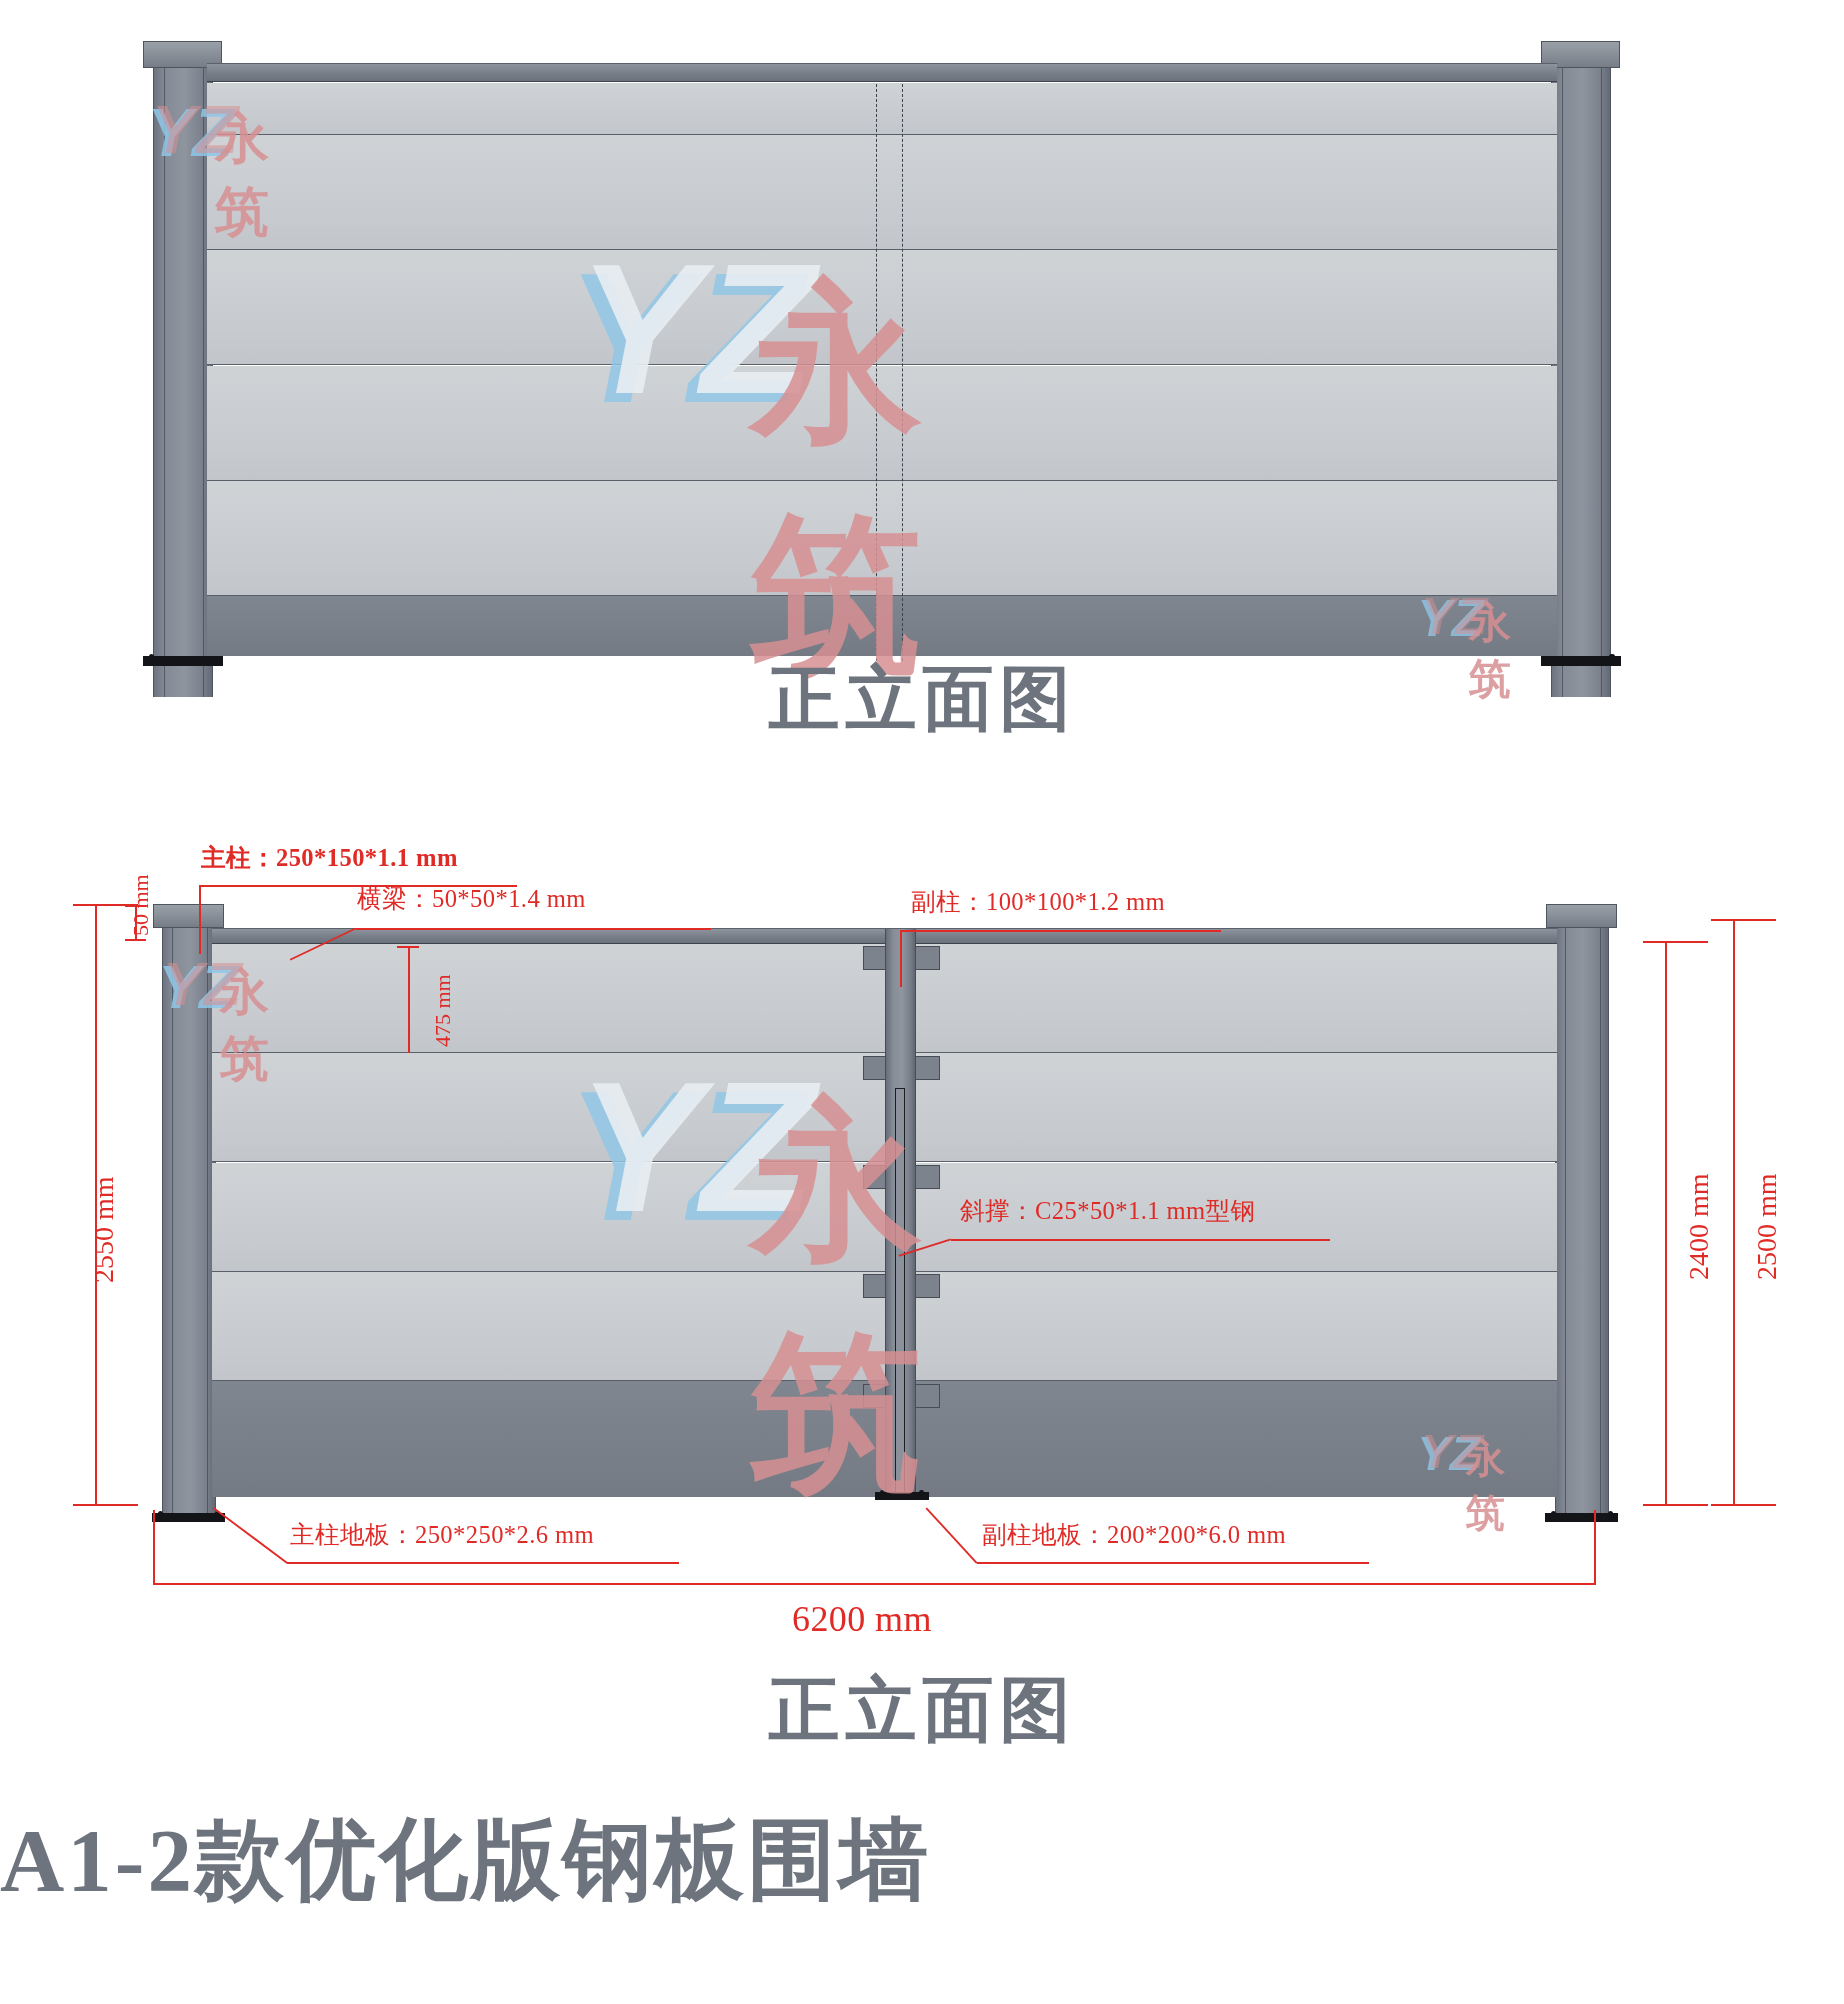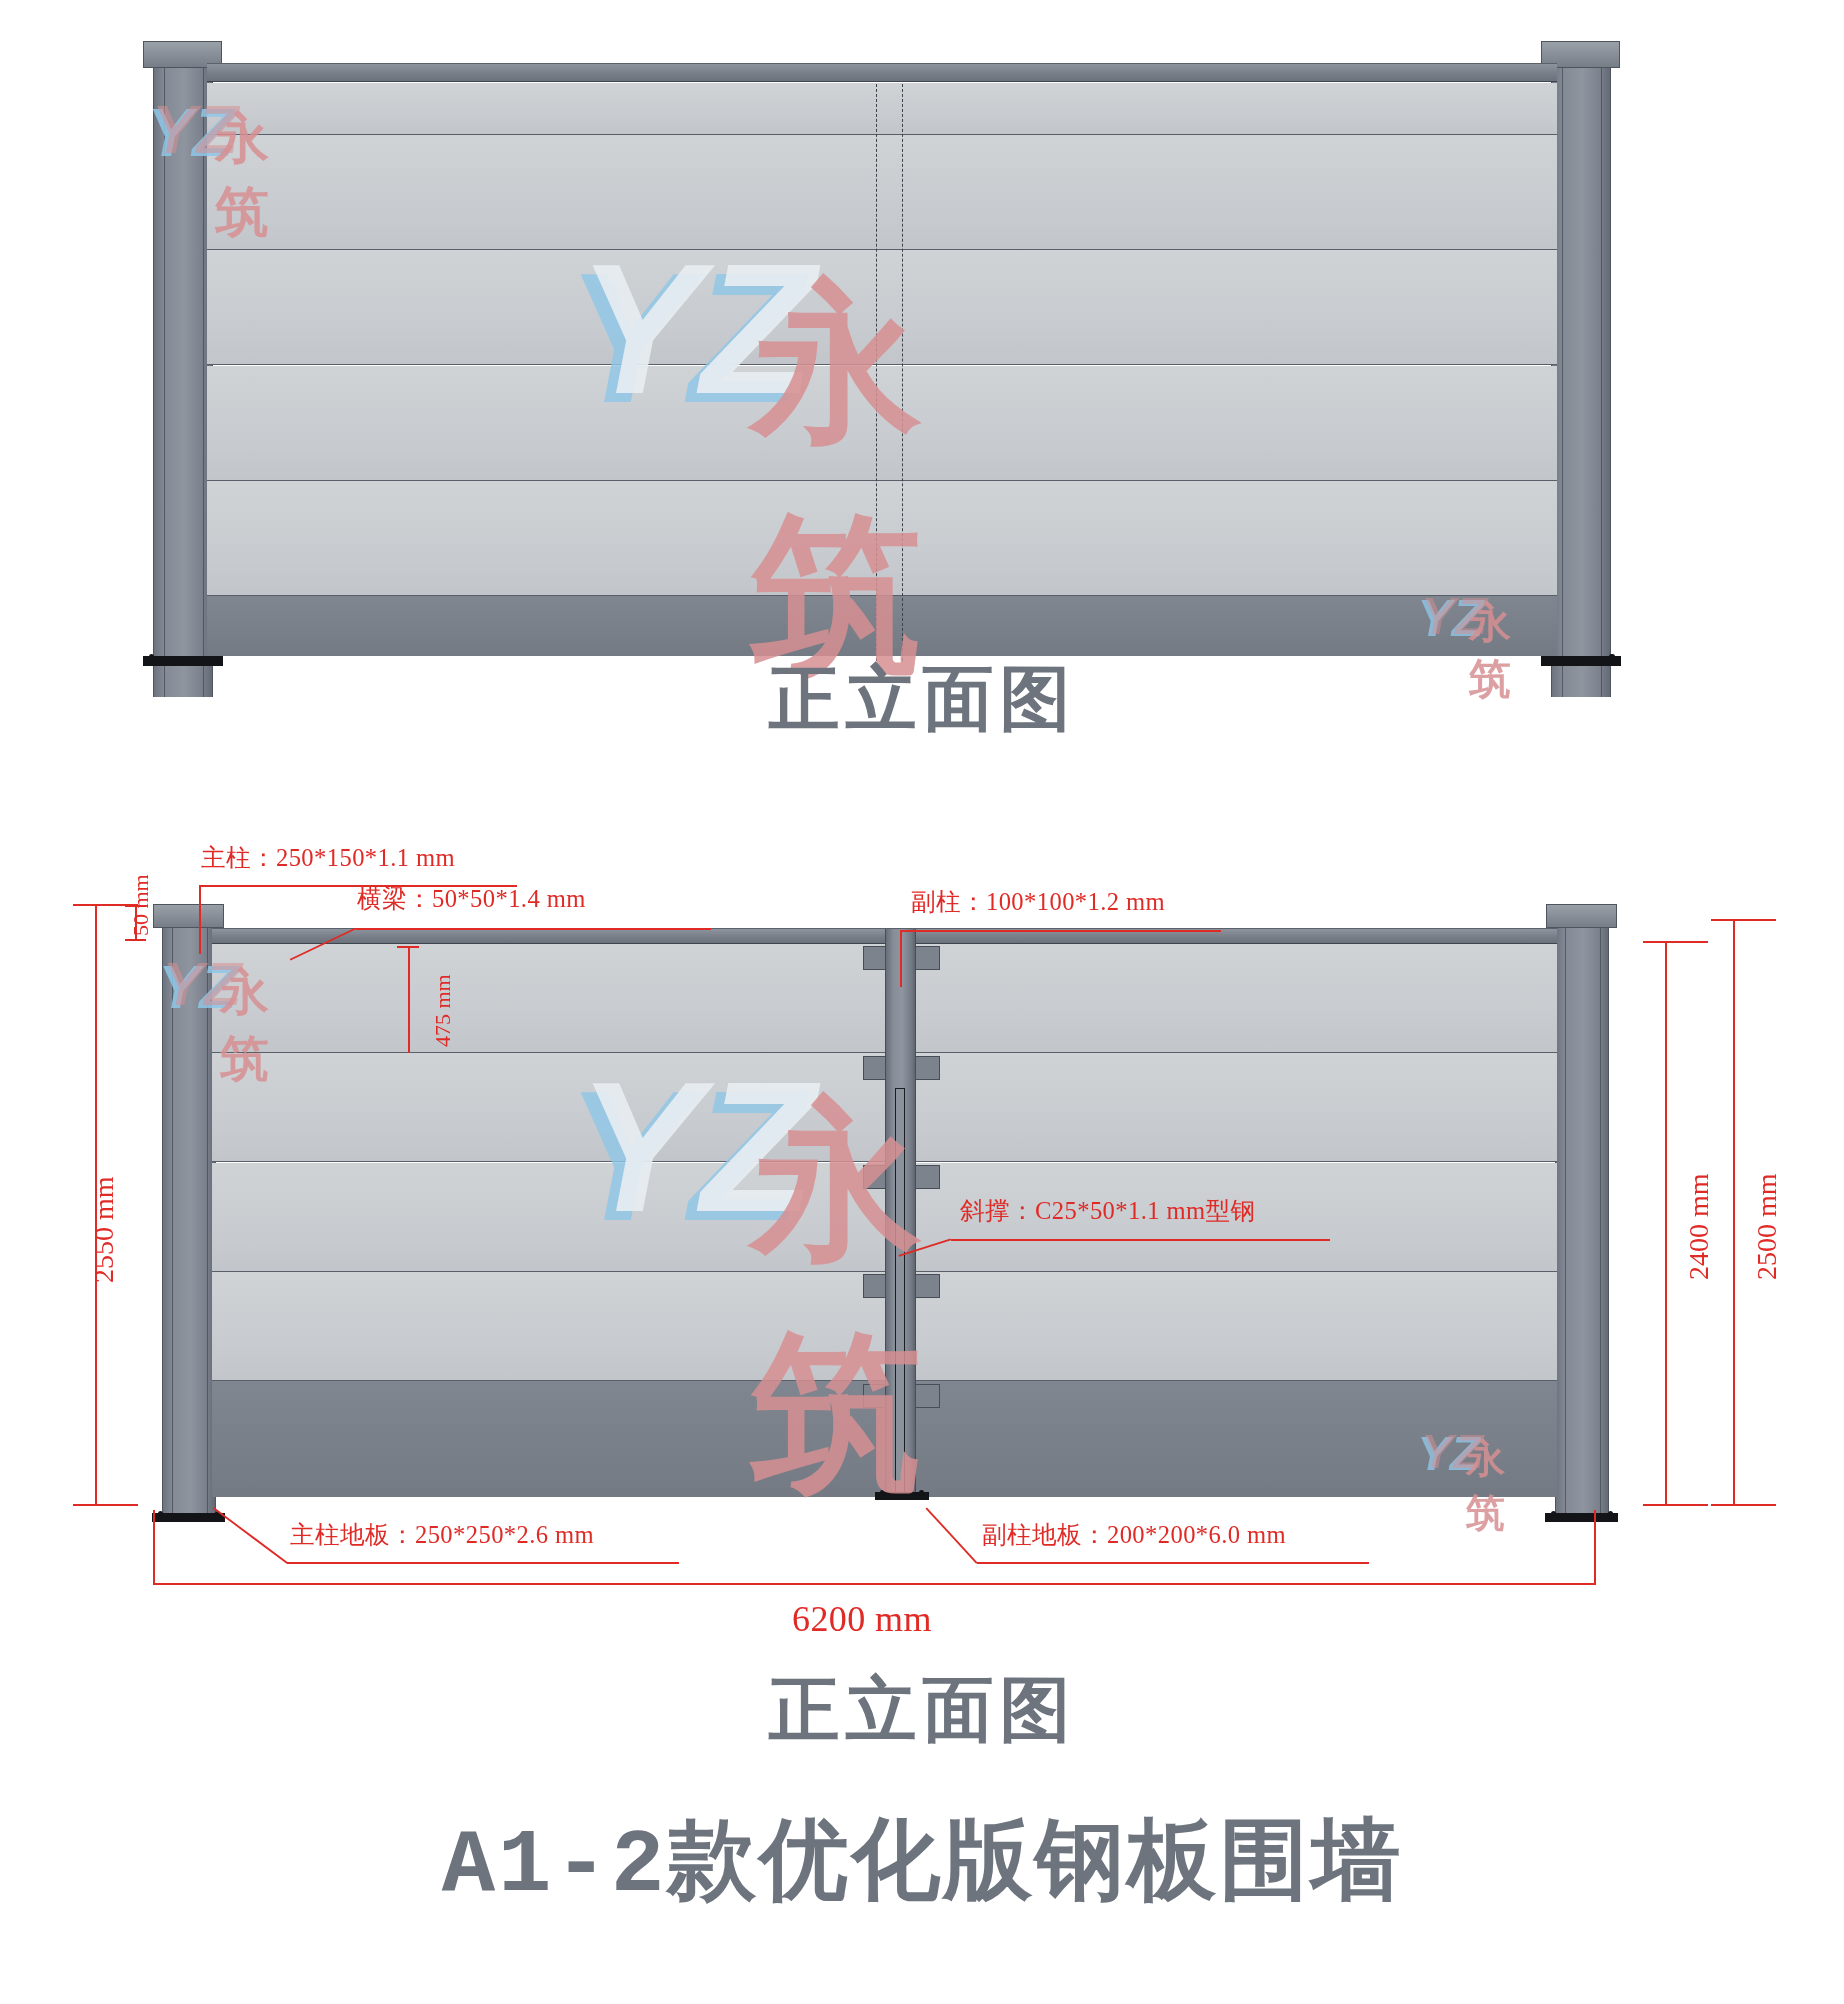--- a/index.html
+++ b/index.html
@@ -47,22 +47,22 @@
        font-family:"Liberation Serif", serif;
        transform-origin:0 0;transform:rotate(-90deg);}
   .rl{position:absolute;background:#e02a26;}
   .rl.h{height:1.5px;}
   .rl.v{width:1.5px;}
   svg.leader{position:absolute;overflow:visible;}
 
   
   .vtitle{position:absolute;width:100%;text-align:center;color:#6d747e;
       font-family:"Liberation Sans", sans-serif;font-weight:700;}
-  .maintitle{position:absolute;width:100%;text-align:center;color:#6d747e;
-      font-family:Liberation Mono, monospace;font-weight:700;}
+  .maintitle{position:absolute;width:100%;text-align:left;color:#6d747e;
+      font-family:Liberation Serif, serif;font-weight:700;}
 
   
   .wm{position:absolute;pointer-events:none;user-select:none;}
   .wm .yz{position:absolute;font-family:"Liberation Sans", sans-serif;font-weight:700;
       font-style:italic;}
   .wm .cn{position:absolute;font-family:"Liberation Serif", serif;font-weight:700;
       color:#d79093;opacity:.85;}
 </style>
 </head>
 <body>
@@ -198,21 +198,21 @@
       <div class="yz" style="font-size:186px;color:#e8eef2;opacity:.9;left:12px;top:-9px;">YZ</div>
       <div class="cn" style="font-size:171px;left:186px;top:19.3px;">永筑</div>
     </div>
 
     <div class="wm" style="left:1417px;top:1425px;">
       <div class="yz" style="font-size:49px;color:#8fc7e8;opacity:.8;left:0;top:0;">YZ</div>
       <div class="yz" style="font-size:49px;color:#d79093;opacity:.5;left:3.7px;top:-2.2px;">YZ</div>
       <div class="cn" style="font-size:39px;left:49px;top:7.4px;">永筑</div>
     </div>
 
-    <div class="ann" style="left:201px;top:841px;">主柱：250*150*1.1 mm</div>
+    <div class="ann" style="left:201px;top:841px;font-weight:bold;">主柱：250*150*1.1 mm</div>
     <div class="rl h" style="left:199px;top:885px;width:318px;"></div>
     <div class="rl v" style="left:199px;top:885px;height:69px;"></div>
 
     <div class="ann" style="left:357px;top:882px;">横梁：50*50*1.4 mm</div>
     <div class="rl h" style="left:356px;top:928px;width:355px;"></div>
     <svg class="leader" style="left:0;top:0;width:1845px;height:2005px;" viewBox="0 0 2480 2695" width="1845" height="2005">
       <line x1="478" y1="1248" x2="390" y2="1290" stroke="#e02a26" stroke-width="2.5"></line>
     </svg>
 
     <div class="ann" style="left:911px;top:885px;">副柱：100*100*1.2 mm</div>

